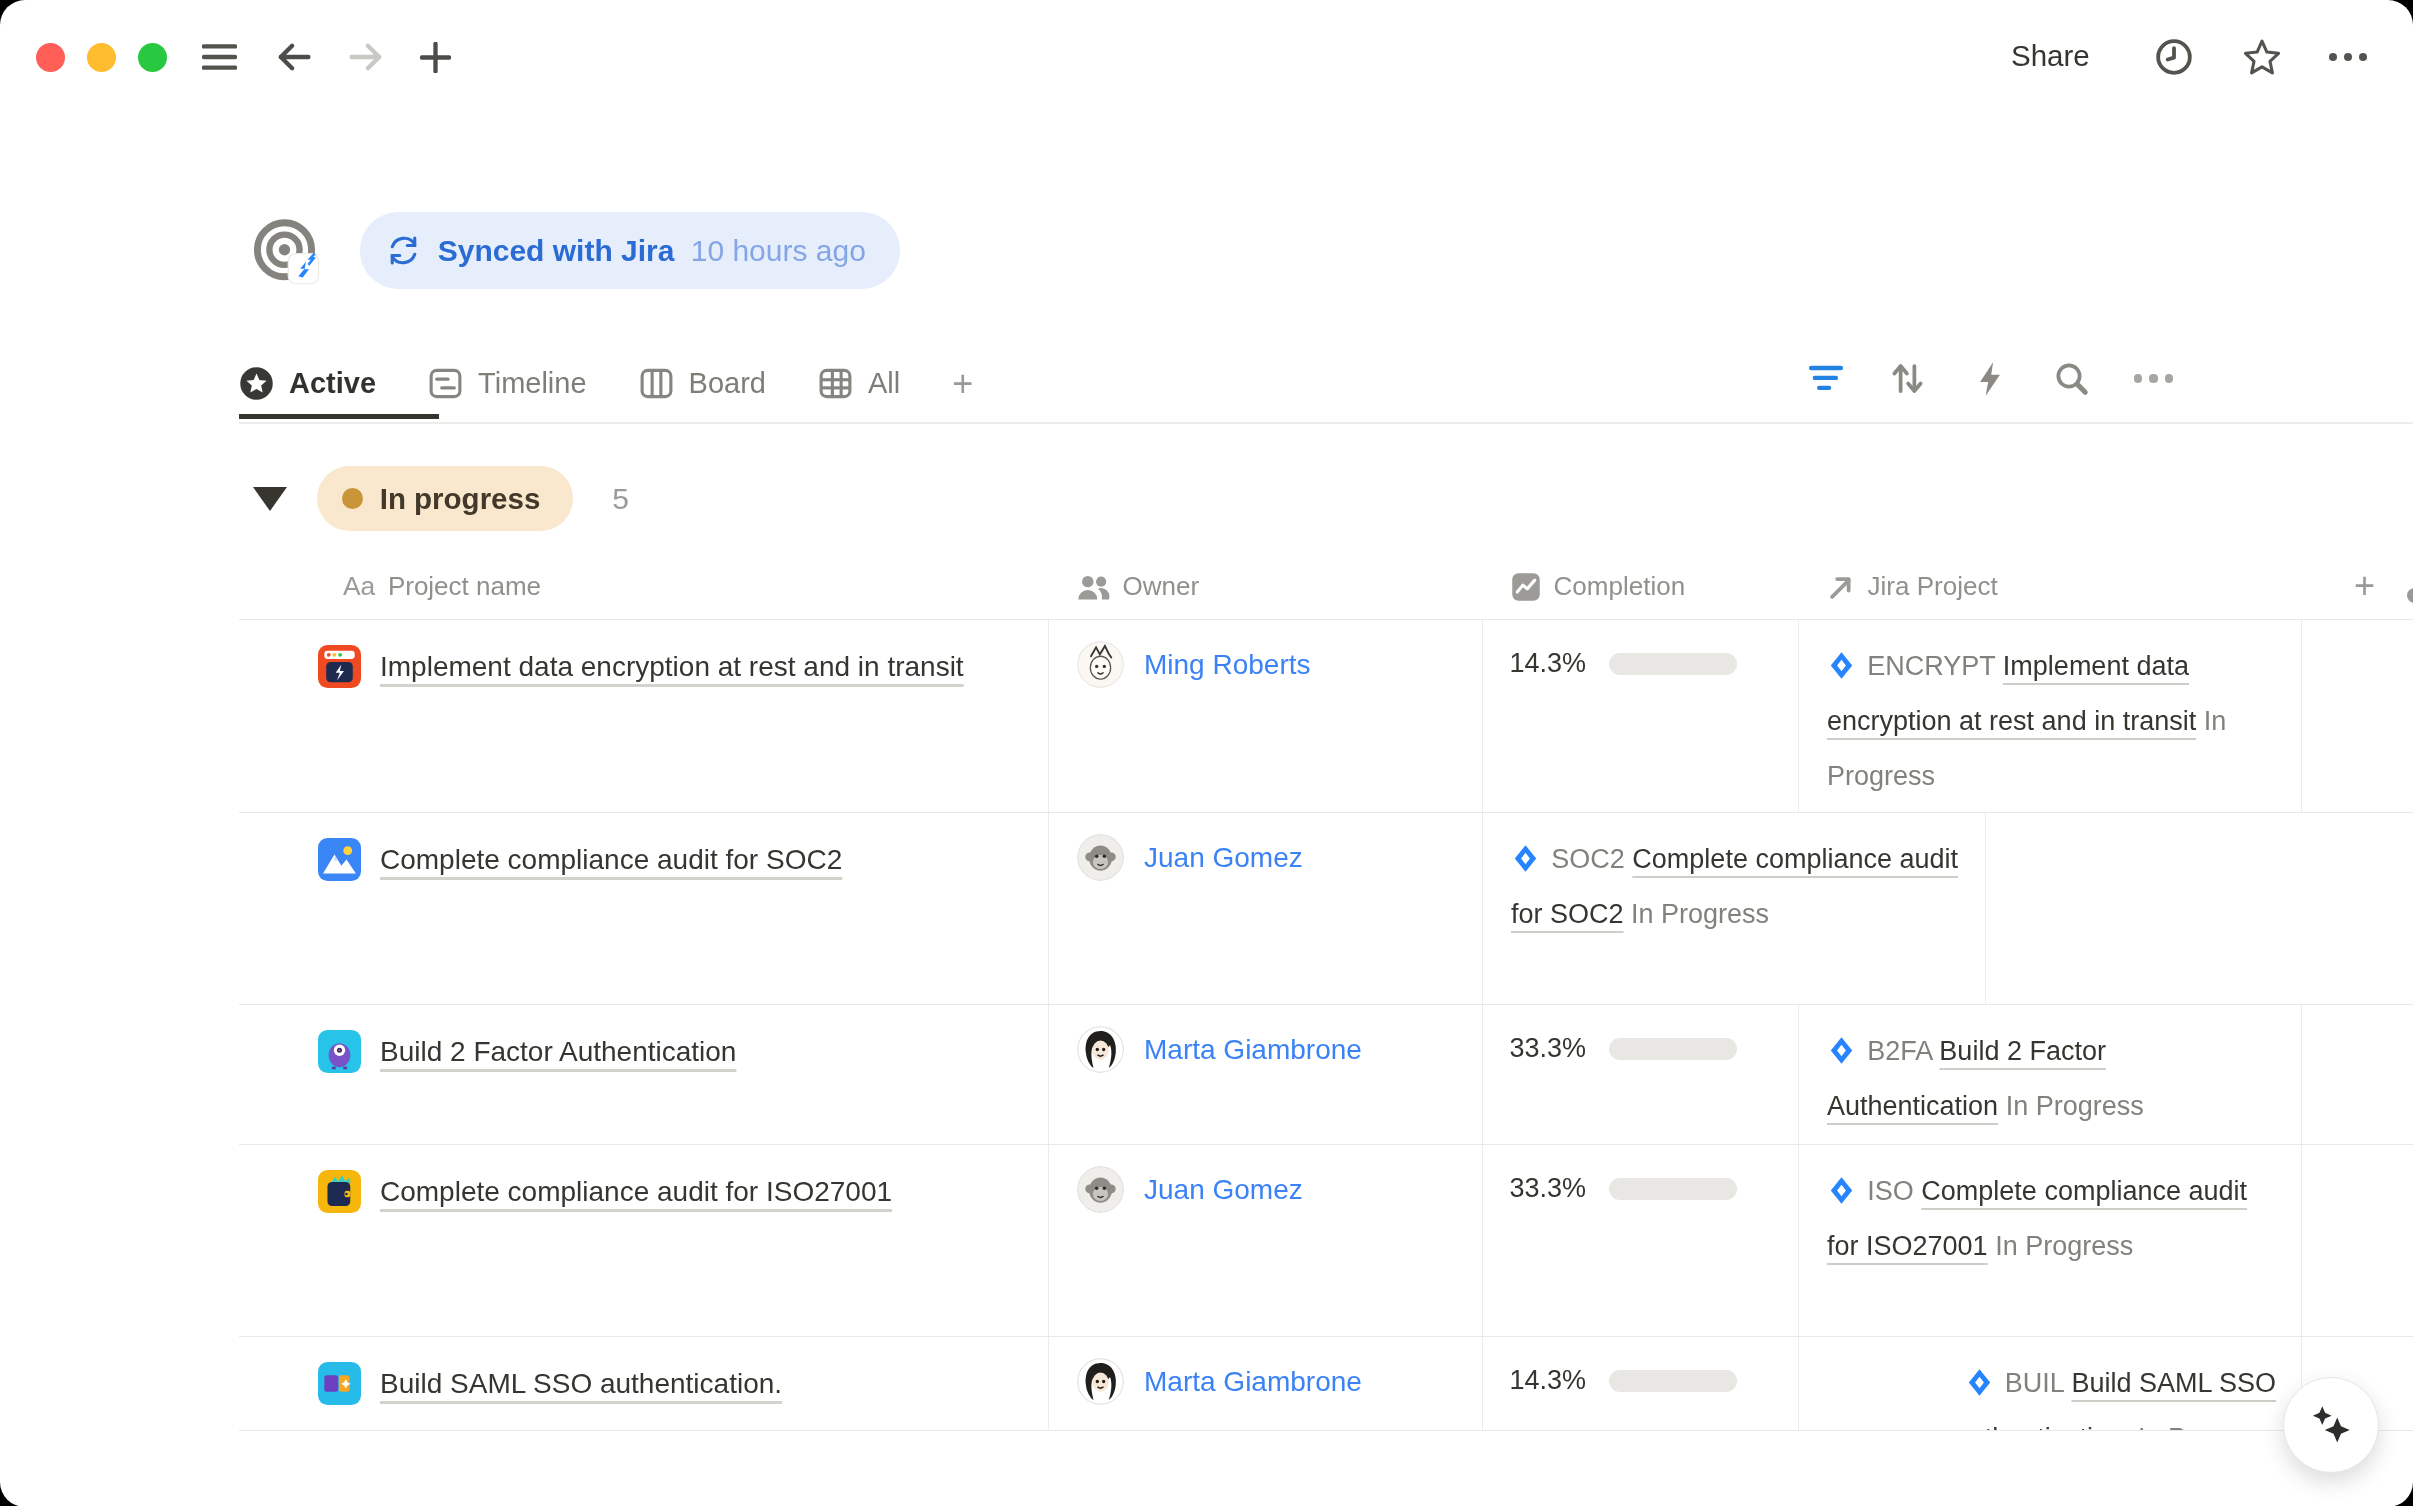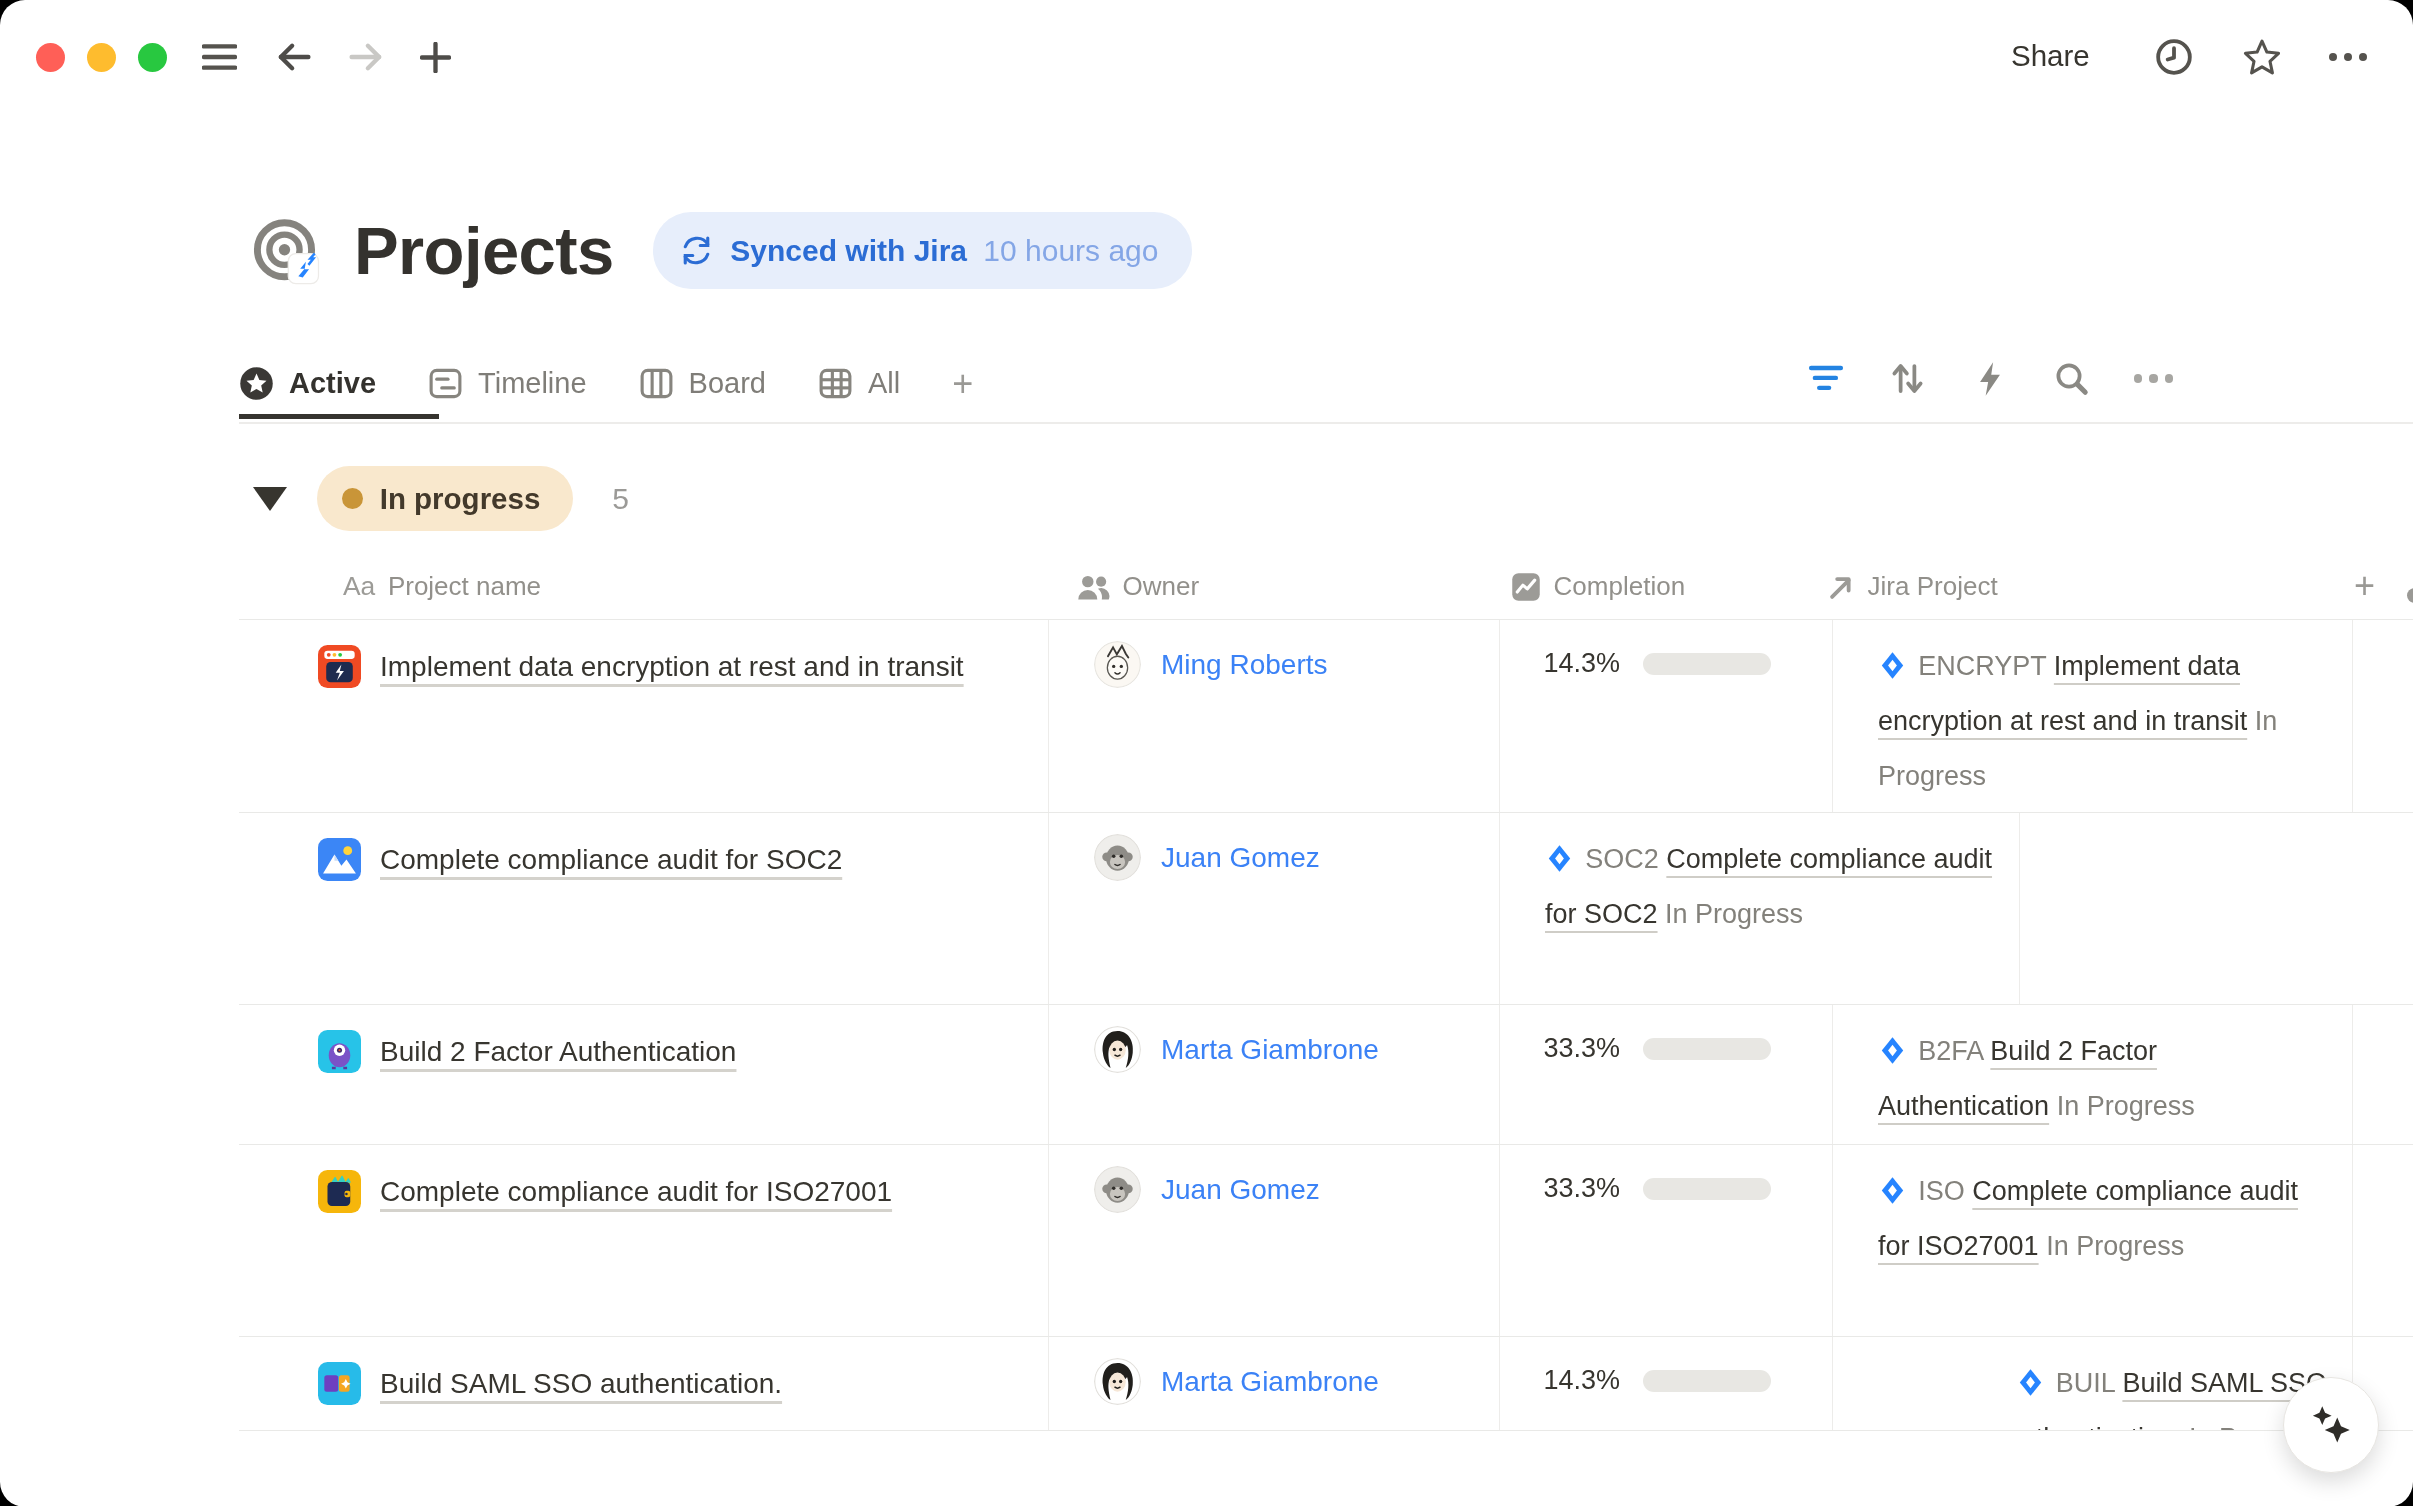--- a/index.html
+++ b/index.html
@@ -41,21 +41,21 @@
 
   
   .table { position:absolute; left:239px; top:553px; width:2175px; }
   .thead { display:flex; height:67px; border-bottom:1.9px solid #E9E9E7; align-items:center; color:#92908B; font-size:26px; }
   .th { display:flex; align-items:flex-end; gap:12.6px; }
   .th-name { width:810px; padding-left:104px; }
   .th-owner { width:434px; padding-left:28px; }
   .th-completion { width:316px; padding-left:28px; }
   .th-jira { width:503px; padding-left:28px; }
   .th-extra { flex:1; display:flex; align-items:center; justify-content:flex-end; padding-right:39px; position:relative; }
-  .row { display:flex; border-bottom:1.9px solid #E9E9E7; overflow:hidden;gap:17px; }
+  .row { display:flex; border-bottom:1.9px solid #E9E9E7; overflow:hidden; }
   .c { border-right:1.9px solid #EDECEA; }
   .c-name { width:810px; padding:19px 63px 0 79px; }
   .c-owner { width:434px; padding:21.4px 12.6px 0 28px; display:flex; gap:20px; align-items:flex-start; }
   .c-completion { width:316px; padding:22.6px 12.6px 0 26.4px; display:flex; gap:22.6px; align-items:flex-start; }
   .c-jira { width:503px; padding:19px 25px 0 28px; }
   .c-extra { flex:1; border-right:none; }
   .r1{height:193px;} .r2{height:192px;} .r3{height:140px;} .r4{height:192px;} .r5{height:94px;text-align:right;}
   .name-line { display:flex; align-items:flex-start; }
   .row-icon { width:43px; height:43px; flex:none; margin-right:19px; margin-top:6.3px; }
   .name-text { font-size:28px; line-height:55px; font-weight:500; color:#37352F; text-decoration:underline; text-decoration-color:#D4D2CC; text-decoration-thickness:2.5px; text-underline-offset:7.5px; }
@@ -148,21 +148,20 @@
         <circle cx="50" cy="52" r="43" fill="none" stroke="#85837E" stroke-width="11"></circle>
         <circle cx="50" cy="52" r="24" fill="none" stroke="#85837E" stroke-width="10"></circle>
         <circle cx="50" cy="52" r="9" fill="#85837E"></circle>
         <g>
           <rect x="56" y="58" width="48" height="48" rx="12" fill="#FFFFFF" stroke="#EDEBE8" stroke-width="2"></rect>
           <path d="M72 94 l10-12 -7 0 9-11 -2 12 7 0 -10 13 z" fill="#2684FF"></path>
           <path d="M88 76 l8-10 -5 0 7-8" fill="none" stroke="#2684FF" stroke-width="4"></path>
         </g>
       </svg>
     </div>
-    <div class="page-title">Projects</div>
     <div class="sync-badge">
       <span>
         <svg width="35" height="35" viewBox="0 0 56 56">
             <g fill="none" stroke="#2B6CD4" stroke-width="5" stroke-linecap="round">
               <path d="M10 22 A 20 20 0 0 1 46 18"></path>
               <path d="M46 34 A 20 20 0 0 1 10 38"></path>
               <path d="M46 8 v12 h-12" stroke-width="5"></path>
               <path d="M10 48 v-12 h12"></path>
             </g>
           </svg>

